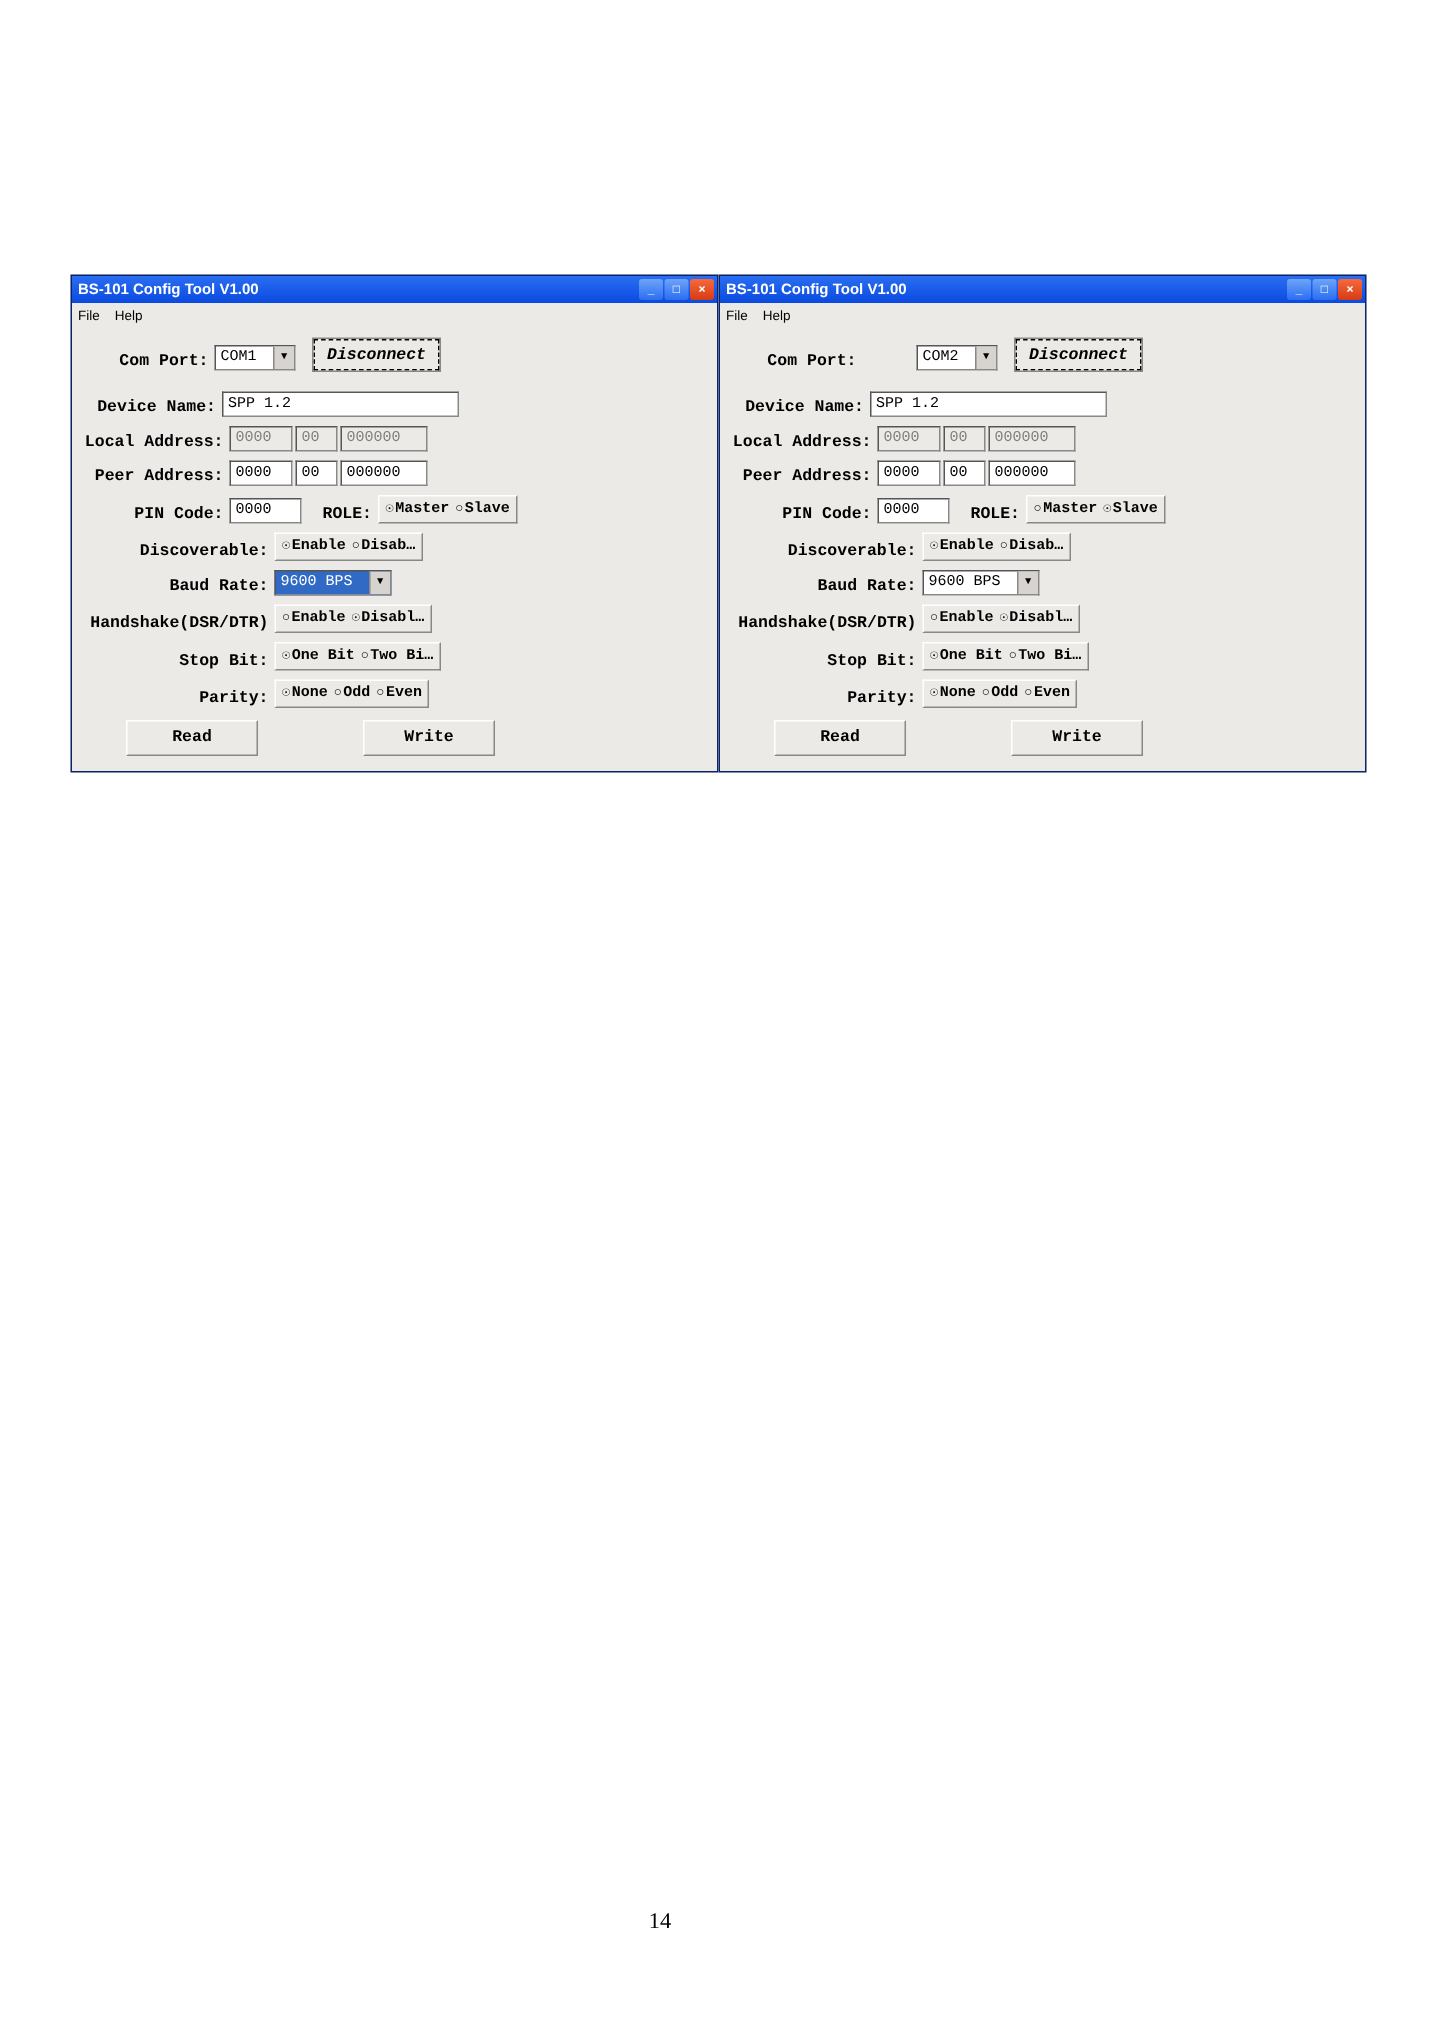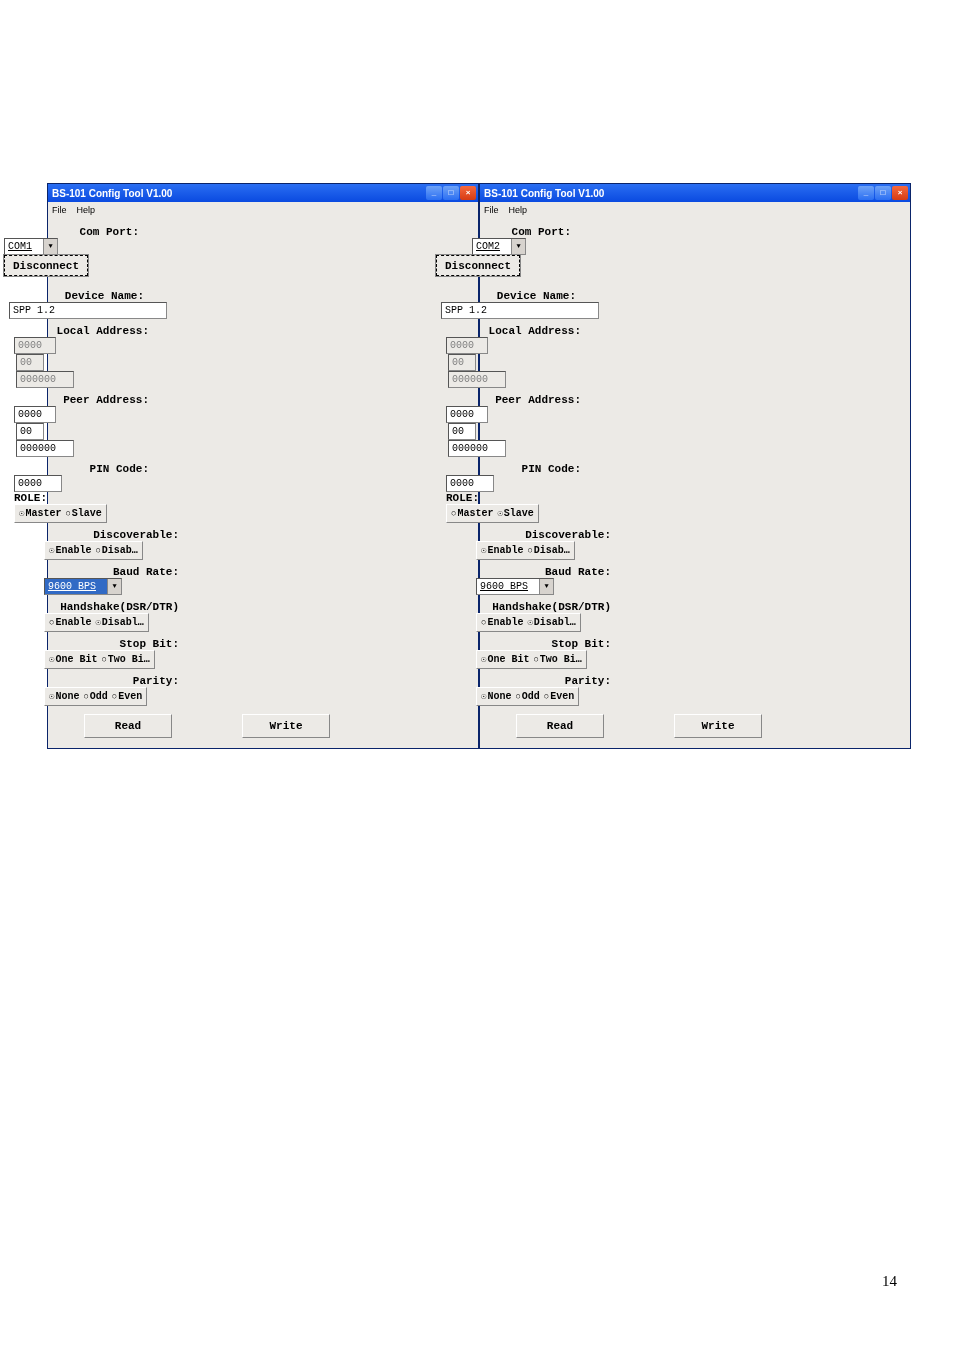--- a/index.html
+++ b/index.html
@@ -75,27 +75,26 @@
   }
   .menubar span {
     margin-right: 10px;
   }
   .client {
     padding: 8px 6px 10px 6px;
     background: #eceae6;
   }
   .row {
     display: flex;
-    align-items: flex-start;
+    align-items: flex-end;
     margin: 0 0 6px 0;
     font-family: "Courier New", monospace;
     font-size: 11px;
     font-weight: bold;
     color: #000;
-    flex-direction: column;
   }
   .row .lbl {
     width: 135px;
     text-align: right;
     padding-right: 4px;
     white-space: nowrap;
   }
   .input-sunken {
     background: #fff;
     border: 1px solid #888;
@@ -110,21 +109,20 @@
   }
   .input-disabled {
     background: #eceae6;
     color: #808080;
   }
   .combo {
     width: 46px;
     position: relative;
     display: inline-flex;
     align-items: center;
-    text-decoration: underline;
   }
   .combo .arrow {
     position: absolute;
     right: 0;
     top: 0;
     width: 13px;
     height: 15px;
     background: #d7d3ce;
     border-left: 1px solid #888;
     font-size: 7px;
@@ -146,20 +144,21 @@
     font-family: "Courier New", monospace;
     font-size: 11px;
     font-weight: bold;
     display: inline-flex;
     align-items: center;
     justify-content: center;
   }
   .btn-focus {
     border: 1px dashed #000;
     outline: 1px solid #888;
+    font-style: italic;
   }
   .radio-group {
     background: #eceae6;
     border: 1px solid #888;
     border-top-color: #fff;
     border-left-color: #fff;
     padding: 1px 4px;
     display: inline-flex;
     align-items: center;
     gap: 4px;
@@ -183,25 +182,24 @@
     width: 70px;
     height: 22px;
     margin-left: 10px;
   }
   .spacer-block { height: 8px; }
 
   .page-number {
     position: absolute;
     bottom: 60px;
     width: 100%;
-    text-align: right;
+    text-align: center;
     font-family: "Times New Roman", serif;
     font-size: 15px;
     color: #000;
-    padding-left: 17px;
   }
 </style>
 </head>
 <body>
 <div class="page">
 
 <div class="windows-row">
 
   <div class="window">
     <div class="titlebar">

